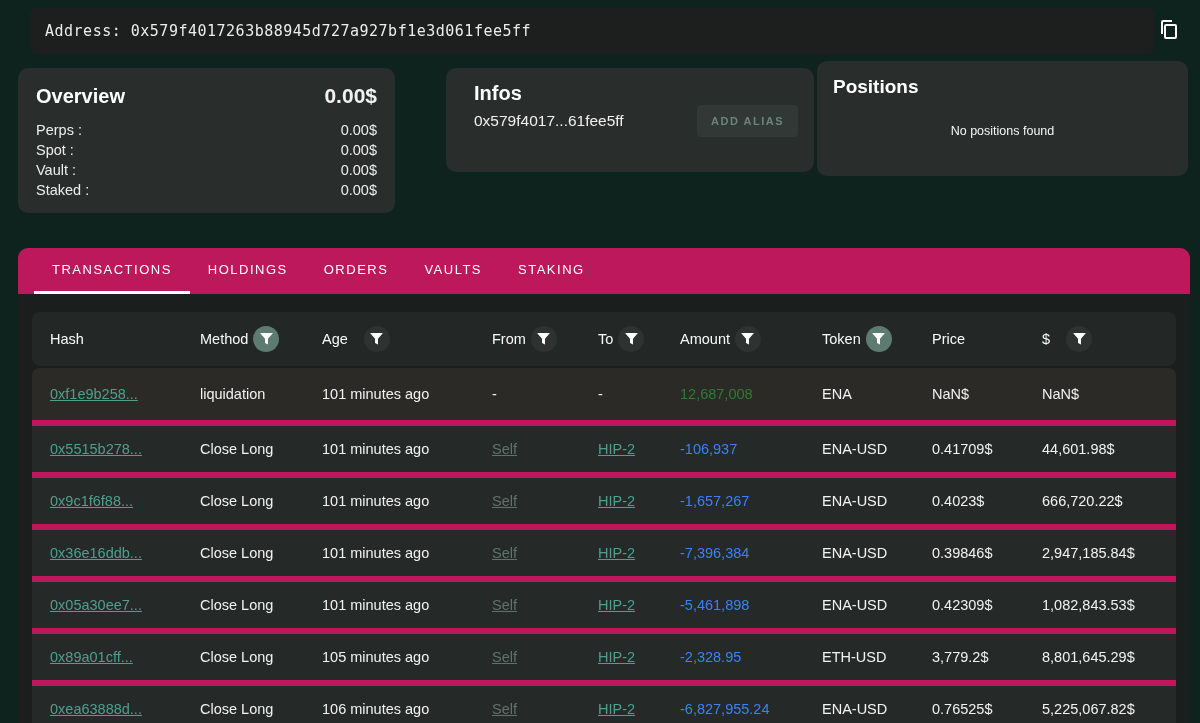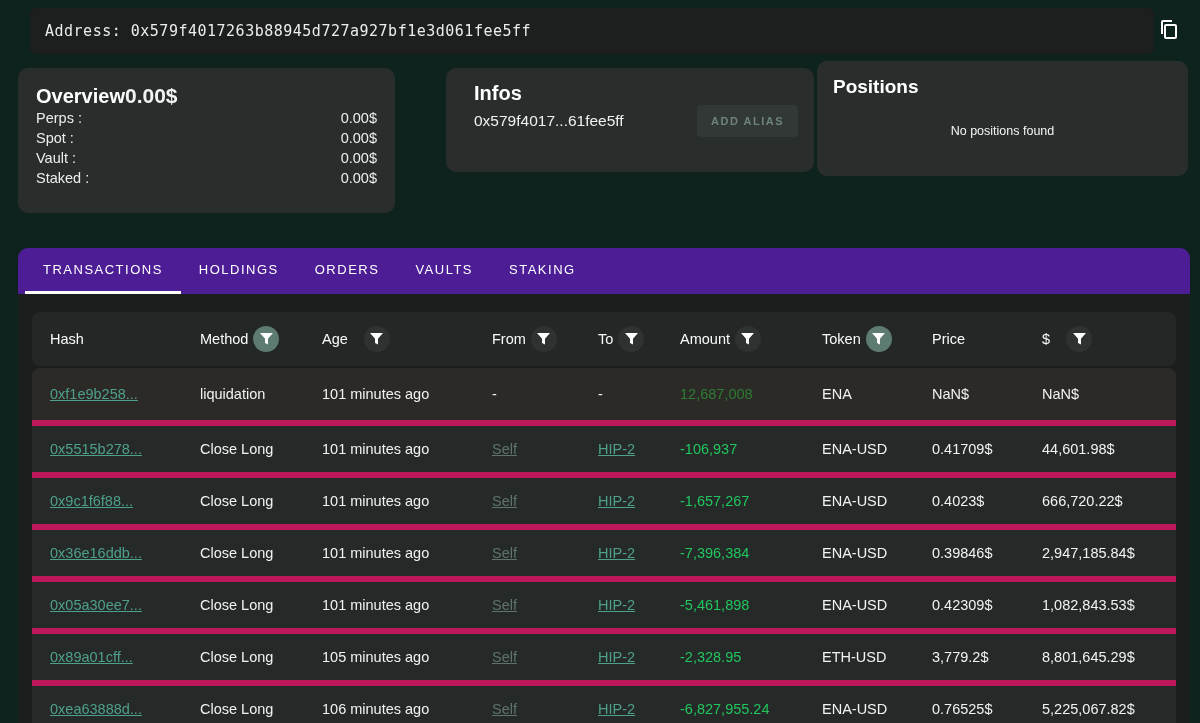--- a/index.html
+++ b/index.html
@@ -22,39 +22,39 @@
   }
   .copy-btn {
     position:absolute; right:16px; top:16px; width:30px; height:30px;
     background:transparent; border:none; cursor:pointer;
     display:flex; align-items:center; justify-content:center;
   }
   
   .card { position:absolute; background:#292e2c; border-radius:10px; }
   .card-title { font-size:20px; font-weight:bold; color:#ffffff; }
   #overview-card { left:18px; top:68px; width:377px; height:145px; padding:16px 18px 12px 18px; }
-  #overview-card .title-row { display:flex; align-items:baseline; }
+  #overview-card .title-row { display:flex; justify-content:space-between; align-items:baseline; margin-bottom:12px; }
   #overview-card .total { font-size:21px; font-weight:bold; }
   .ov-row { display:flex; justify-content:space-between; font-size:14.5px; line-height:20px; color:#eceeed; }
   #infos-card { left:446px; top:68px; width:368px; height:104px; padding:14px 16px 12px 28px; }
   #infos-card .info-row { display:flex; justify-content:space-between; align-items:center; margin-top:0; }
   #infos-card .addr-short { font-size:15.5px; color:#f0f0f0; }
   .add-alias-btn {
     background:#313835; color:#6d837b; border:none; border-radius:4px;
     font-family:"Liberation Sans", sans-serif;
     font-size:11px; font-weight:bold; letter-spacing:1.5px;
     padding:10px 14px; cursor:pointer;
   }
   #positions-card { left:817px; top:61px; width:371px; height:115px; padding:15px 16px; }
   #positions-card .empty { text-align:center; font-size:12.5px; color:#f5f5f5; margin-top:26px; }
   
   .tabbar {
     position:absolute; left:18px; top:248px; width:1172px; height:46px;
-    background:#4c1d95; border-radius:10px 10px 0 0;
-    display:flex; align-items:stretch; padding-left:7px;
+    background:#be185d; border-radius:10px 10px 0 0;
+    display:flex; align-items:stretch; padding-left:16px;
   }
   .tab {
     display:flex; align-items:center; padding:0 18px;
     font-size:13px; font-weight:500; letter-spacing:1.5px;
     color:#ffffff; cursor:pointer; border-bottom:3px solid transparent;
     text-transform:uppercase;
   }
   .tab.active { border-bottom-color:#ffffff; }
   
   .table-wrap {
@@ -81,21 +81,21 @@
   .filter-btn.active { background:#5e7b72; }
   .rows {
     margin:0 14px; background:#252928; border-radius:8px; overflow:hidden;
   }
   .trow { height:52px; border-top:6px solid #be185d; font-size:14.5px; }
   .trow:first-child { border-top:none; background:#2b2a27; }
   .cell { color:#f2f2f2; white-space:nowrap; }
   a.hash-link, a.to-link { color:#4f9f8d; text-decoration:underline; cursor:pointer; }
   a.from-link { color:#5d736c; text-decoration:underline; cursor:pointer; }
   .amount.positive { color:#2e7d32; }
-  .amount.negative { color:#22c55e; }
+  .amount.negative { color:#3b82f6; }
   .funnel-svg { display:block; }
 </style>
 </head>
 <body>
 
 <div class="address-bar">
   <span class="mono"><span>Address:</span>&nbsp;<span>0x579f4017263b88945d727a927bf1e3d061fee5ff</span></span>
 </div>
 <button class="copy-btn">
   <span>

